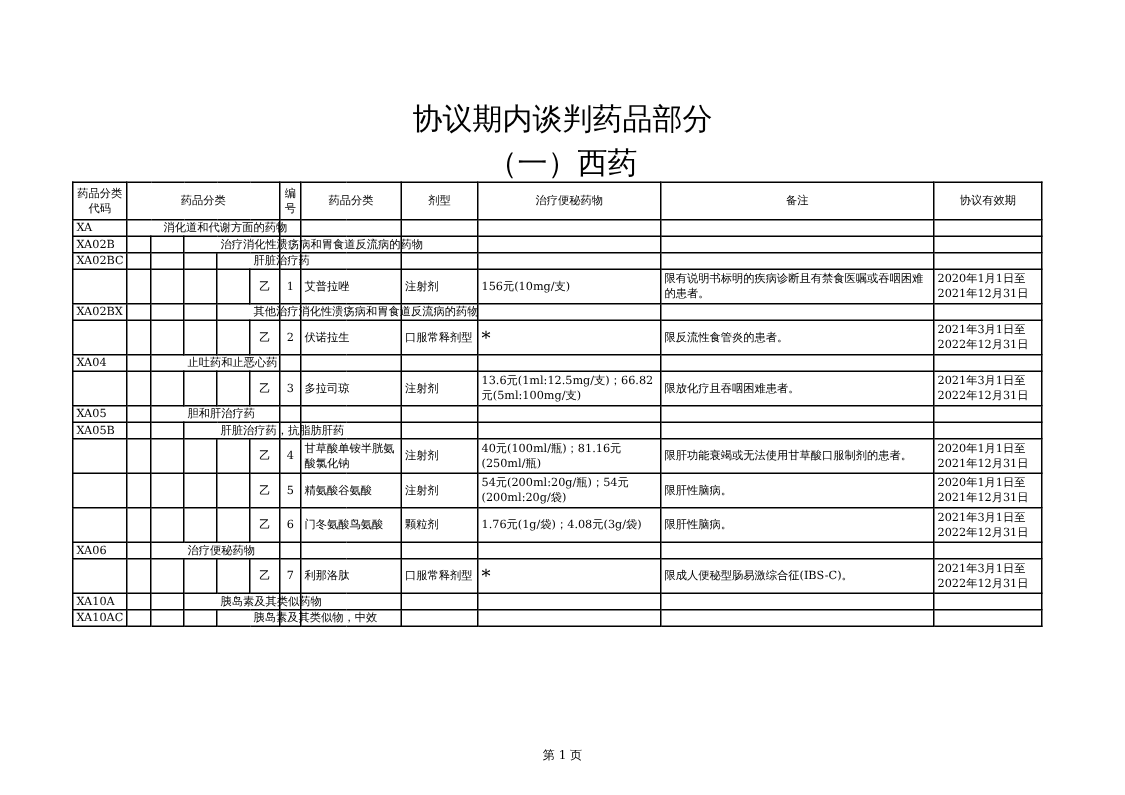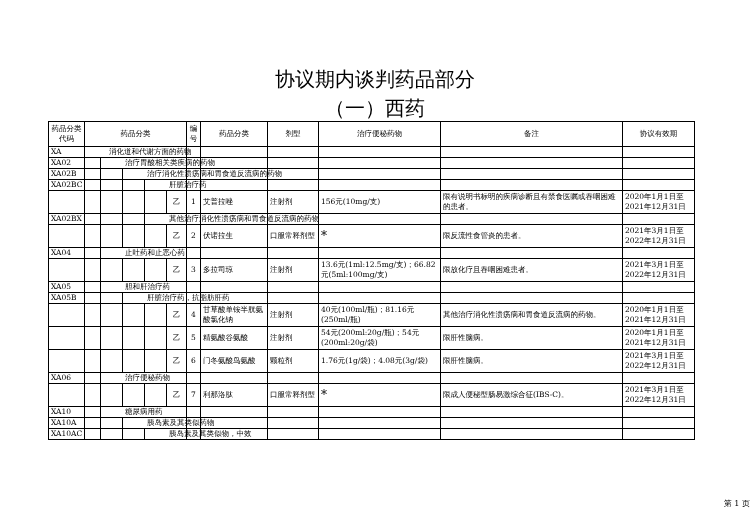--- a/index.html
+++ b/index.html
@@ -12,21 +12,21 @@
           table-layout: fixed; width: 646px; font-size: 7.5px; }
   td { border: 1px solid #000; padding: 0 2px; line-height: 10px; overflow: hidden;
        white-space: nowrap; vertical-align: middle; }
   tr.hdr td { height: 24px; text-align: center; white-space: normal; }
   tr.cat td { height: 10px; }
   tr.drug td { height: 22px; white-space: normal; }
   td.c { text-align: center; }
   td.nov { overflow: visible; }
   tr.cat td.span-txt { overflow: visible; padding-left: 24px; }
   .star { font-size: 12px; }
-  .footer { position: absolute; top: 498px; left: 0; width: 750px; text-align: right; font-size: 8px; }
+  .footer { position: absolute; top: 498px; left: 0; width: 750px; text-align: center; font-size: 8px; }
 </style>
 </head>
 <body>
 
 <div class="title t1">协议期内谈判药品部分</div>
 <div class="title t2">（一）西药</div>
 
 <table>
   <colgroup>
     <col style="width:36px">
@@ -58,31 +58,20 @@
         <td>XA</td>
         <td class="span-txt nov" colspan="5">消化道和代谢方面的药物</td>
         <td></td>
         <td colspan="2"></td>
         <td></td>
         <td></td>
         <td></td>
         <td></td>
       </tr>
       <tr class="cat">
-        <td>XA02</td>
-        <td></td>
-        <td class="span-txt nov" colspan="4">治疗胃酸相关类疾病的药物</td>
-        <td></td>
-        <td colspan="2"></td>
-        <td></td>
-        <td></td>
-        <td></td>
-        <td></td>
-      </tr>
-      <tr class="cat">
         <td>XA02B</td>
         <td></td>
         <td></td>
         <td class="span-txt nov" colspan="3">治疗消化性溃疡病和胃食道反流病的药物</td>
         <td></td>
         <td colspan="2"></td>
         <td></td>
         <td></td>
         <td></td>
         <td></td>
@@ -193,21 +182,21 @@
         <td></td>
         <td></td>
         <td></td>
         <td></td>
         <td></td>
         <td class="c">乙</td>
         <td class="c">4</td>
         <td colspan="2">甘草酸单铵半胱氨酸氯化钠</td>
         <td>注射剂</td>
         <td>40元(100ml/瓶)；81.16元(250ml/瓶)</td>
-        <td>其他治疗消化性溃疡病和胃食道反流病的药物。</td>
+        <td>限肝功能衰竭或无法使用甘草酸口服制剂的患者。</td>
         <td>2020年1月1日至2021年12月31日</td>
       </tr>
       <tr class="drug">
         <td></td>
         <td></td>
         <td></td>
         <td></td>
         <td></td>
         <td class="c">乙</td>
         <td class="c">5</td>
@@ -250,31 +239,20 @@
         <td></td>
         <td class="c">乙</td>
         <td class="c">7</td>
         <td colspan="2">利那洛肽</td>
         <td>口服常释剂型</td>
         <td class="star">*</td>
         <td>限成人便秘型肠易激综合征(IBS-C)。</td>
         <td>2021年3月1日至2022年12月31日</td>
       </tr>
       <tr class="cat">
-        <td>XA10</td>
-        <td></td>
-        <td class="span-txt nov" colspan="4">糖尿病用药</td>
-        <td></td>
-        <td colspan="2"></td>
-        <td></td>
-        <td></td>
-        <td></td>
-        <td></td>
-      </tr>
-      <tr class="cat">
         <td>XA10A</td>
         <td></td>
         <td></td>
         <td class="span-txt nov" colspan="3">胰岛素及其类似药物</td>
         <td></td>
         <td colspan="2"></td>
         <td></td>
         <td></td>
         <td></td>
         <td></td>

